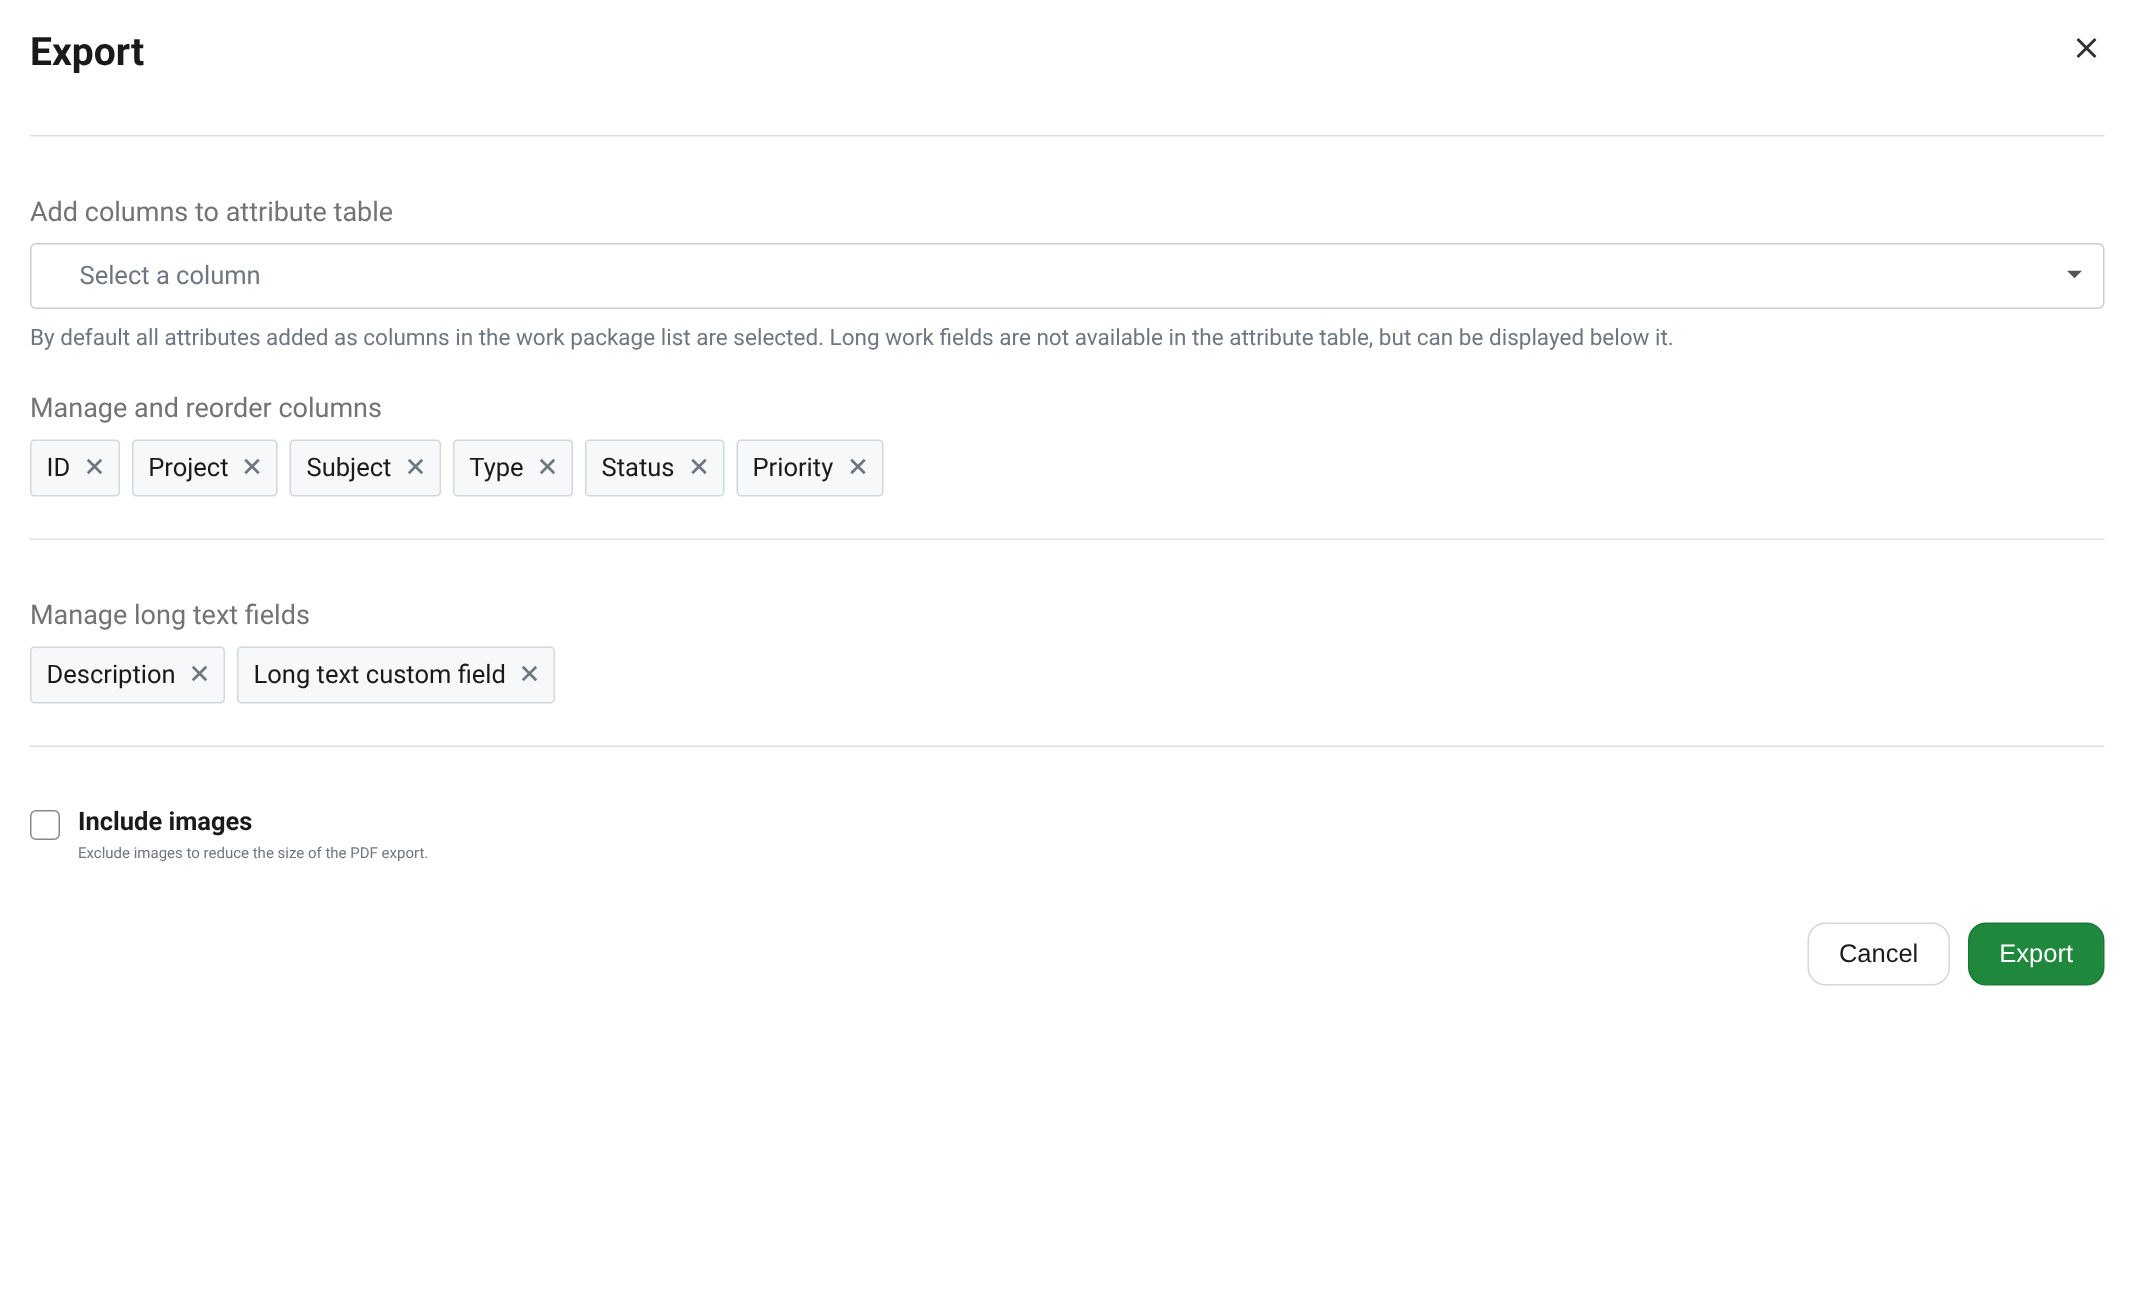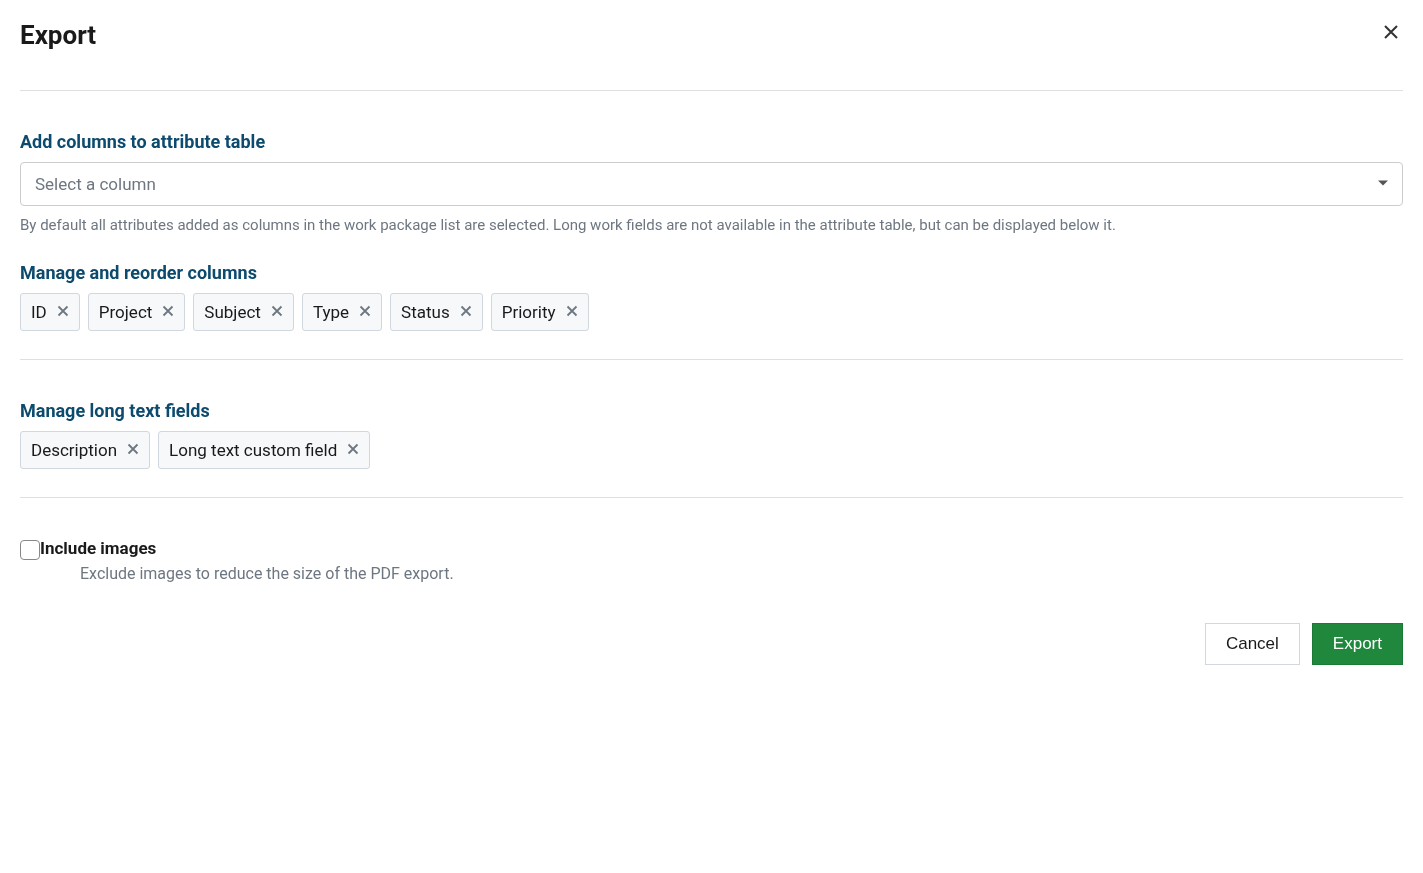--- a/index.html
+++ b/index.html
@@ -37,35 +37,35 @@
       align-items: center;
       justify-content: center;
     }
     .close-btn svg { width: 16px; height: 16px; }
 
     .section {
       margin-bottom: 28px;
     }
     .section-label {
       font-size: 18px;
-      font-weight: 700;
-      color: #0c4a6e;
+      font-weight: 400;
+      color: #737373;
       margin-bottom: 10px;
       display: block;
     }
     .select-wrap {
       position: relative;
       width: 100%;
     }
     .select-input {
       width: 100%;
       height: 44px;
       border: 1px solid #ccc;
       border-radius: 4px;
-      padding: 0 40px 0 14px;
+      padding: 0 40px 0 32px;
       font-size: 17px;
       color: #6e7781;
       background: #fff;
       cursor: pointer;
       display: flex;
       align-items: center;
     }
     .select-caret {
       position: absolute;
       right: 14px;
@@ -110,54 +110,54 @@
 
     .divider {
       border: none;
       border-top: 1px solid #e0e0e0;
       margin: 28px 0 40px 0;
     }
 
     .checkbox-row {
       display: flex;
       align-items: flex-start;
+      gap: 12px;
     }
     .checkbox {
       width: 20px;
       height: 20px;
       border: 1.5px solid #888;
       border-radius: 4px;
       background: #fff;
       flex-shrink: 0;
       margin-top: 2px;
       cursor: pointer;
     }
     .checkbox-label-wrap { display: flex; flex-direction: column; }
     .checkbox-label {
       font-size: 17px;
       font-weight: 700;
       color: #1a1a1a;
     }
     .checkbox-help {
-      font-size: 16px;
+      font-size: 10px;
       color: #6e7781;
       margin-top: 6px;
-      margin-left: 40px;
     }
 
     .modal-footer {
       display: flex;
       justify-content: flex-end;
       gap: 12px;
       margin-top: 40px;
     }
     .btn {
       font-size: 17px;
       padding: 10px 20px;
-      border-radius: 0;
+      border-radius: 12px;
       cursor: pointer;
       border: 1px solid transparent;
     }
     .btn-secondary {
       background: #fff;
       border-color: #d0d7de;
       color: #1a1a1a;
     }
     .btn-primary {
       background: #1f883d;

